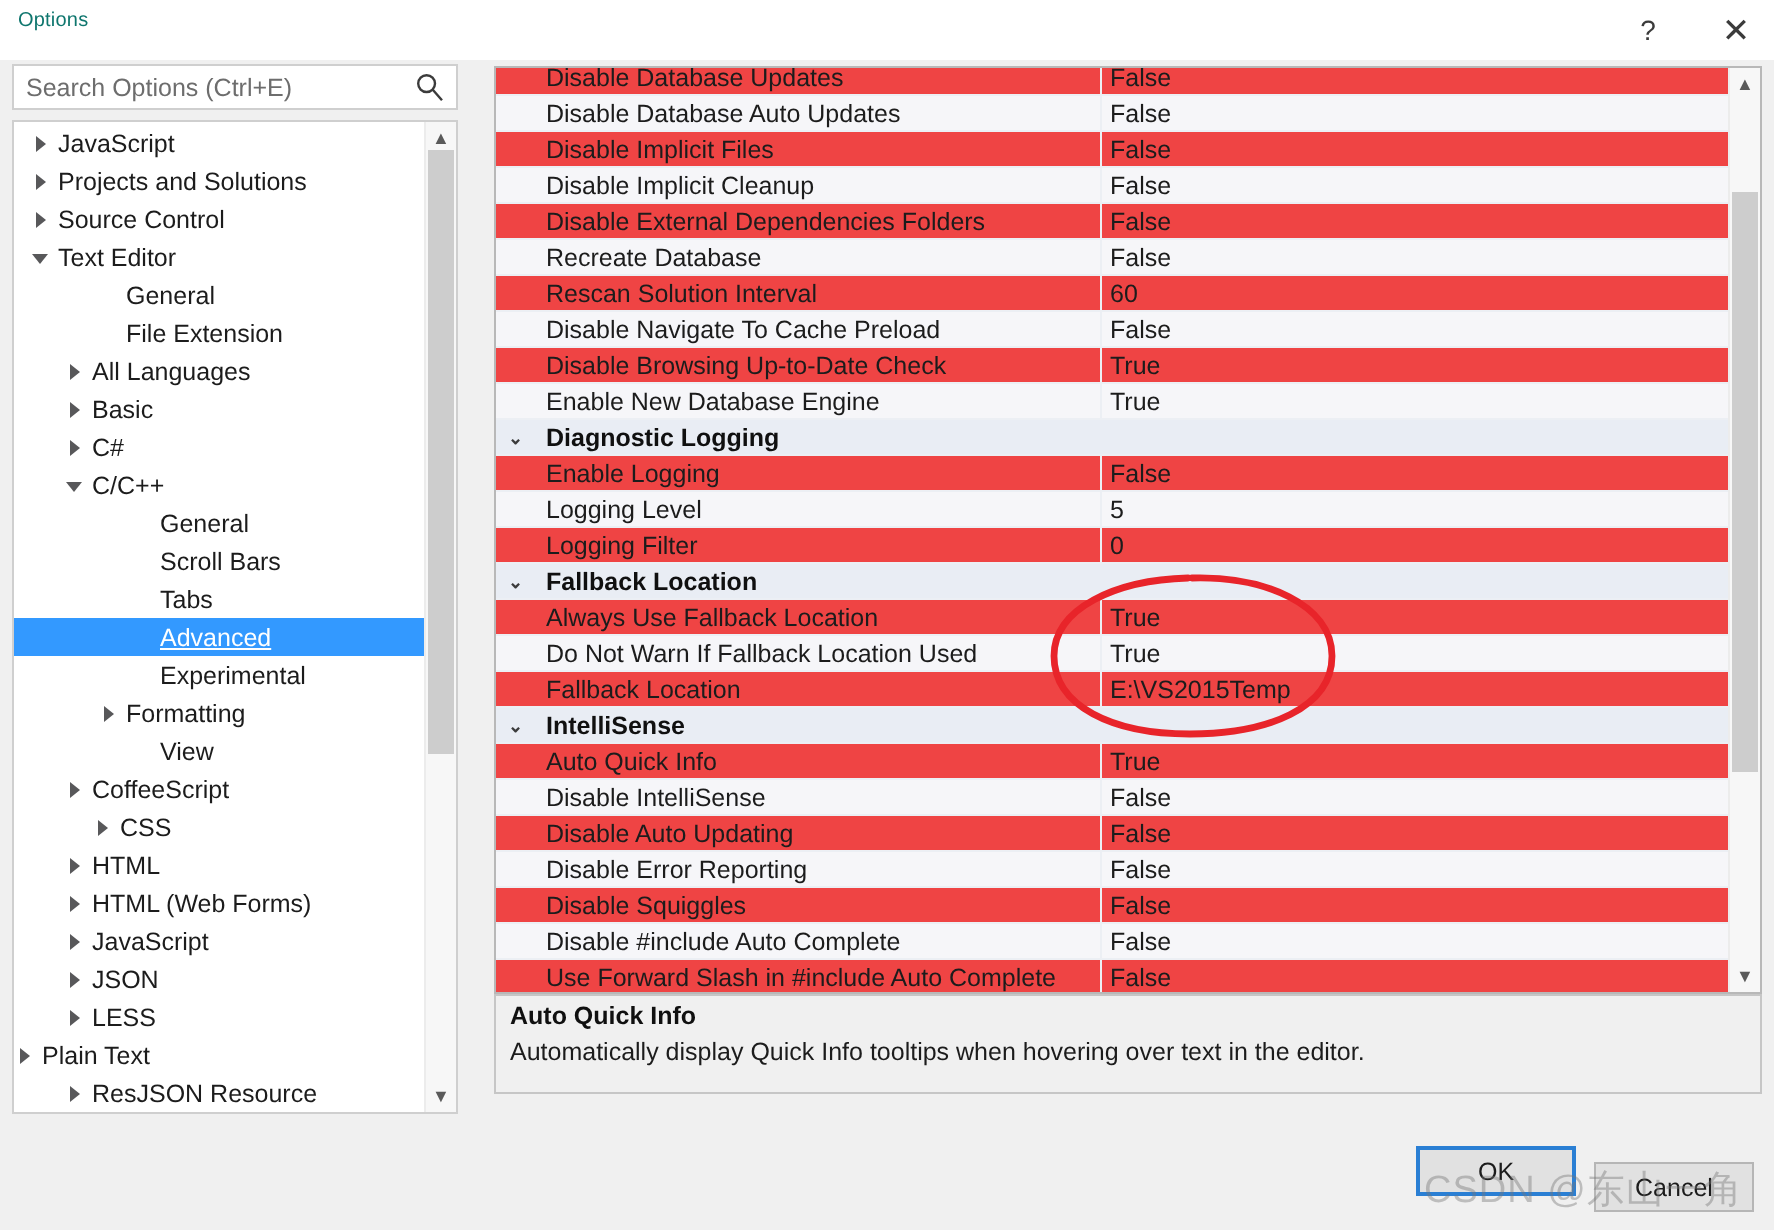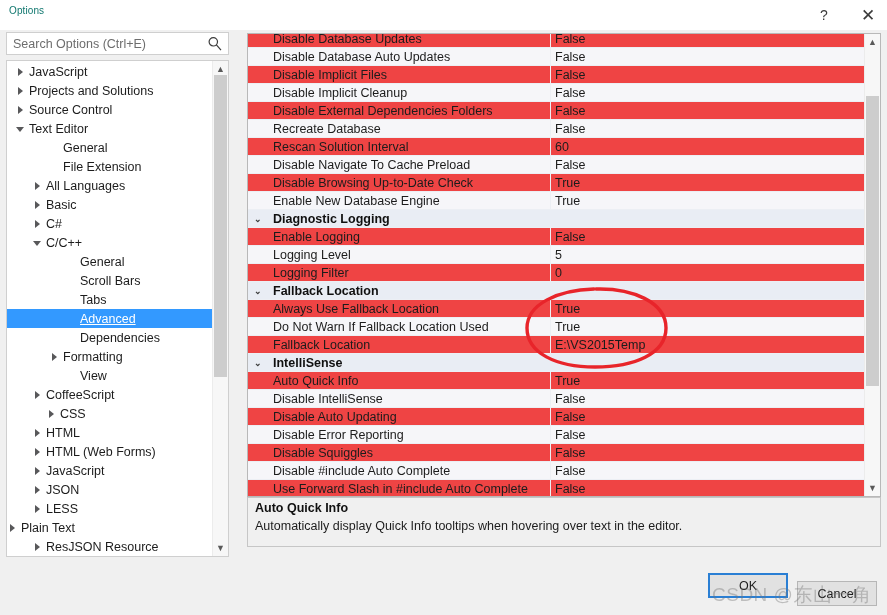--- a/index.html
+++ b/index.html
@@ -314,21 +314,21 @@
         <div class="tree-item" style="padding-left: 59px;">
           <span class="tree-arrow"></span>
           <span>Tabs</span>
         </div>
         <div class="tree-item selected" style="padding-left: 59px; text-decoration: underline;">
           <span class="tree-arrow"></span>
           <span>Advanced</span>
         </div>
         <div class="tree-item" style="padding-left: 59px;">
           <span class="tree-arrow"></span>
-          <span>Dependencies</span>
+          <span>Experimental</span>
         </div>
         <div class="tree-item" style="padding-left: 42px;">
           <span class="tree-arrow collapsed"></span>
           <span>Formatting</span>
         </div>
         <div class="tree-item" style="padding-left: 59px;">
           <span class="tree-arrow"></span>
           <span>View</span>
         </div>
         <div class="tree-item" style="padding-left: 25px;">

